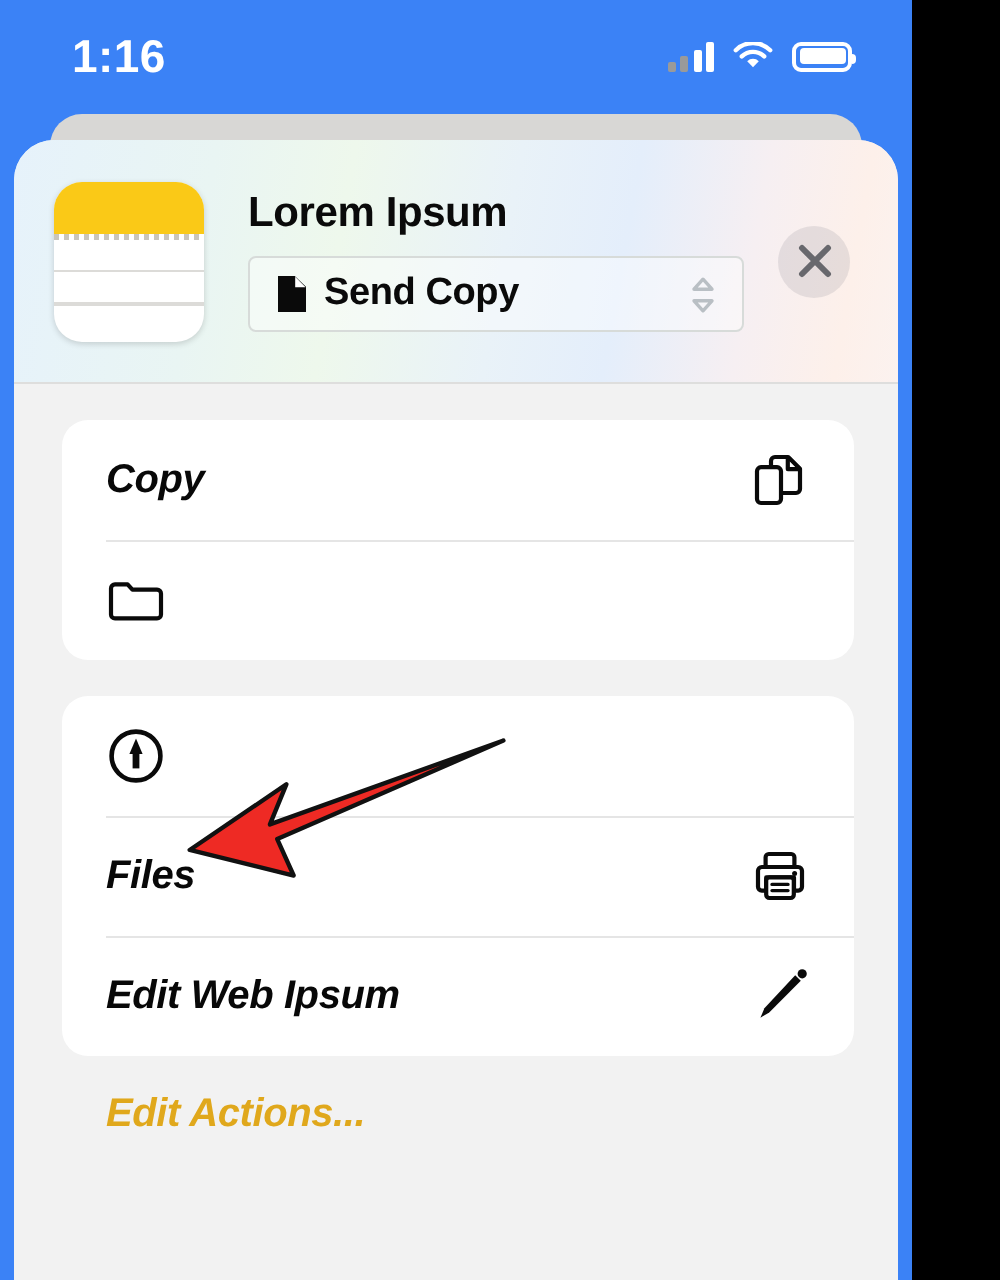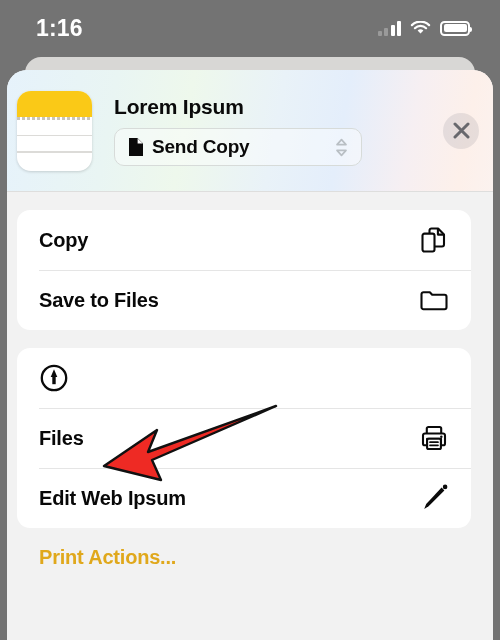--- a/index.html
+++ b/index.html
@@ -2,21 +2,21 @@
 <html><head>
 <meta charset="utf-8">
 <style>
   * { margin:0; padding:0; box-sizing:border-box; }
   html, body {
     width:500px; height:640px;
     background:#000;
     font-family:"Liberation Sans", sans-serif;
     overflow:hidden;
   }
-  .phone { position:relative; width:500px; height:640px; background:#737373; }
+  .phone { position:relative; width:456px; height:640px; background:#3b82f6; }
 
   
   .statusbar {
     position:absolute; top:0; left:0; right:0; height:56px;
     display:flex; align-items:center; justify-content:space-between;
     padding:0 30px 0 36px; color:#fff;
   }
   .status-time { font-size:23px; font-weight:bold; letter-spacing:.2px; }
   .status-icons { display:flex; align-items:center; gap:9px; }
   .signal { display:flex; align-items:flex-end; gap:2.5px; height:15px; }
@@ -46,21 +46,21 @@
   }
 
   
   .sheet-header{
     position:relative; height:122px;
     background:
       linear-gradient(100deg,
         #e6f2fb 0%, #e9f5f3 22%, #eef8ec 37%, #e9f2f8 55%,
         #e4eefb 68%, #f6eff2 82%, #fdf0ea 93%, #fbf2ef 100%);
     border-bottom:1px solid #dededd;
-    display:flex; align-items:center; padding:0 4px;
+    display:flex; align-items:center; padding:0 14px;
   }
   .notes-icon{
     width:75px; height:80px; border-radius:14px; background:#fff;
     box-shadow:0 1px 3px rgba(0,0,0,.16); overflow:hidden; flex:0 0 auto;
     margin-left:6px; position:relative;
   }
   .notes-icon .band{ height:26px; background:#fac917; }
   .notes-icon .perf{
     height:3px; background:repeating-linear-gradient(
       to right,#c9c5bb 0 2.5px, transparent 2.5px 5px);
@@ -68,36 +68,36 @@
   .notes-icon .rule{ height:1.5px; background:#dcdbd8; margin-top:15px; }
 
   .header-mid{ flex:1; margin-left:22px; }
   .doc-title{
     font-size:21px; font-weight:bold; color:#0a0a0a; letter-spacing:-.2px;
     margin-bottom:9px;
   }
   .send-btn{
     display:flex; align-items:center; gap:9px;
     width:248px; height:38px; padding:0 13px;
-    border:1px solid #d7dbd9; border-radius:10px;
+    border:1px solid #d7dbd9; border-radius:4px;
     background:rgba(255,255,255,.42); cursor:pointer;justify-content:center;
   }
   .send-btn .label{ font-size:19px; font-weight:bold; color:#0a0a0a; flex:1; letter-spacing:-.2px; }
   .doc-glyph{ width:15px; height:18px; flex:0 0 auto; }
   .updown{ width:13px; height:19px; flex:0 0 auto; }
 
   .close-btn{
     width:36px; height:36px; border-radius:50%;
     background:rgba(120,120,128,.16);
     display:flex; align-items:center; justify-content:center;
     margin-right:10px; cursor:pointer; flex:0 0 auto;
   }
 
   
-  .groups{ padding:18px 22px 0 10px; }
+  .groups{ padding:18px 22px 0 24px;font-style:italic; }
   .group{
     background:#fff; border-radius:13px; overflow:hidden; margin-bottom:18px;
   }
   .row{
     position:relative; height:60px; display:flex; align-items:center;
     padding:0 22px; cursor:pointer;
   }
   .row + .row::before{
     content:""; position:absolute; left:22px; right:0; top:0;
     height:1px; background:#e5e5e5;
@@ -186,21 +186,20 @@
         <div class="row">
           <span class="row-label">Copy</span>
           <svg class="row-icon" viewBox="0 0 30 30">
             <path d="M12.5 3.5 h6.6 L25 9.4 v10.1 a2 2 0 0 1 -2 2 h-10.5 a2 2 0 0 1 -2 -2 V5.5 a2 2 0 0 1 2 -2 Z" fill="none" stroke="#0a0a0a" stroke-width="2.1" stroke-linejoin="round"></path>
             <path d="M18.9 3.6 v6 h6" fill="none" stroke="#0a0a0a" stroke-width="2.1" stroke-linejoin="round"></path>
             <path d="M5.5 8.6 h8 a2 2 0 0 1 2 2 v13.9 a2 2 0 0 1 -2 2 H5.5 a2 2 0 0 1 -2 -2 V10.6 a2 2 0 0 1 2 -2 Z" fill="#fff" stroke="#0a0a0a" stroke-width="2.1" stroke-linejoin="round"></path>
           </svg>
         </div>
 
         <div class="row">
-          <span class="row-label">Save to Files</span>
           <svg class="row-icon" viewBox="0 0 30 30">
             <path d="M2.5 9.2 a2 2 0 0 1 2 -2 h6.3 l2.4 2.6 h12.3 a2 2 0 0 1 2 2 v10.4 a2 2 0 0 1 -2 2 H4.5 a2 2 0 0 1 -2 -2 Z" fill="none" stroke="#0a0a0a" stroke-width="2.1" stroke-linejoin="round"></path>
           </svg>
         </div>
       </div>
 
       <div class="group">
 
         <div class="row">
           <svg class="row-icon" viewBox="0 0 30 30">
@@ -223,21 +222,21 @@
 
         <div class="row">
           <span class="row-label">Edit Web Ipsum</span>
           <svg class="row-icon" viewBox="0 0 30 30">
             <path d="M22.6 4.6 L25.4 7.4 L9.6 23.2 L5.2 25.9 L7.2 21.1 Z" fill="#0a0a0a"></path>
             <circle cx="26.1" cy="3.9" r="2.3" fill="#0a0a0a"></circle>
           </svg>
         </div>
       </div>
 
-      <div class="edit-actions" style="color:#e0a81c">Print Actions...</div>
+      <div class="edit-actions" style="color:#e0a81c">Edit Actions...</div>
     </div>
   </div>
 
   <svg class="arrow-overlay" viewBox="0 0 500 640">
     <path d="M276 406 L148 452 L157 430 L104 466 L161 480 L152 460 Z" fill="#ee2a24" stroke="#111111" stroke-width="2.4" stroke-linejoin="round"></path>
   </svg>
 
 </div>
 
 </body></html>

